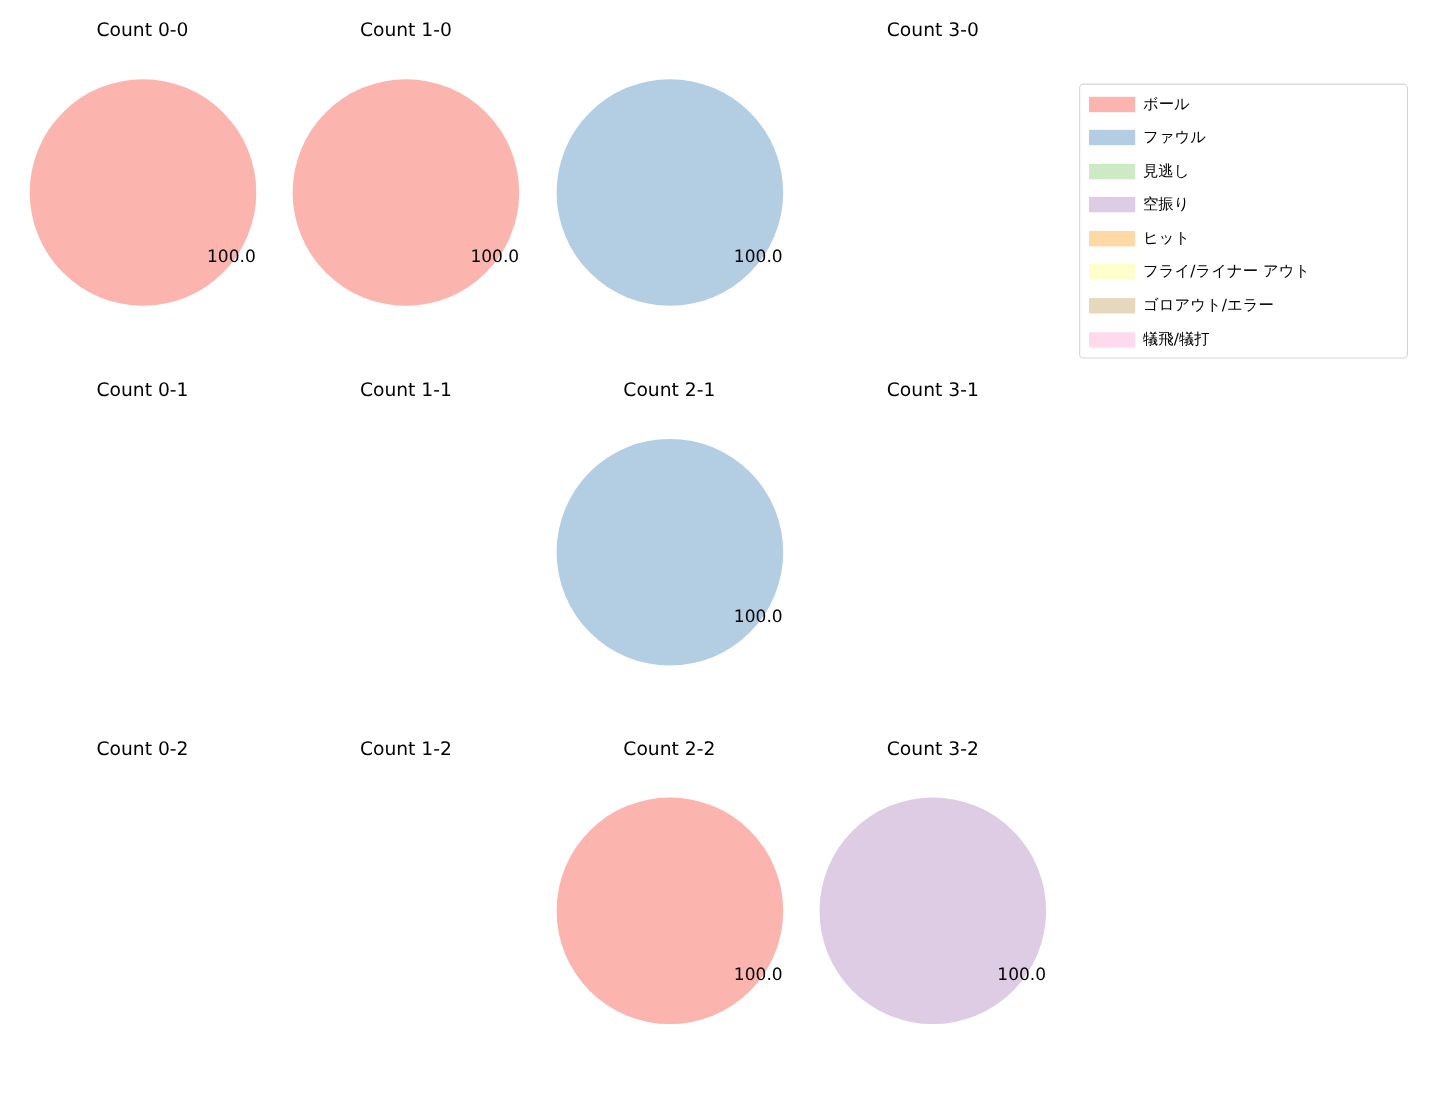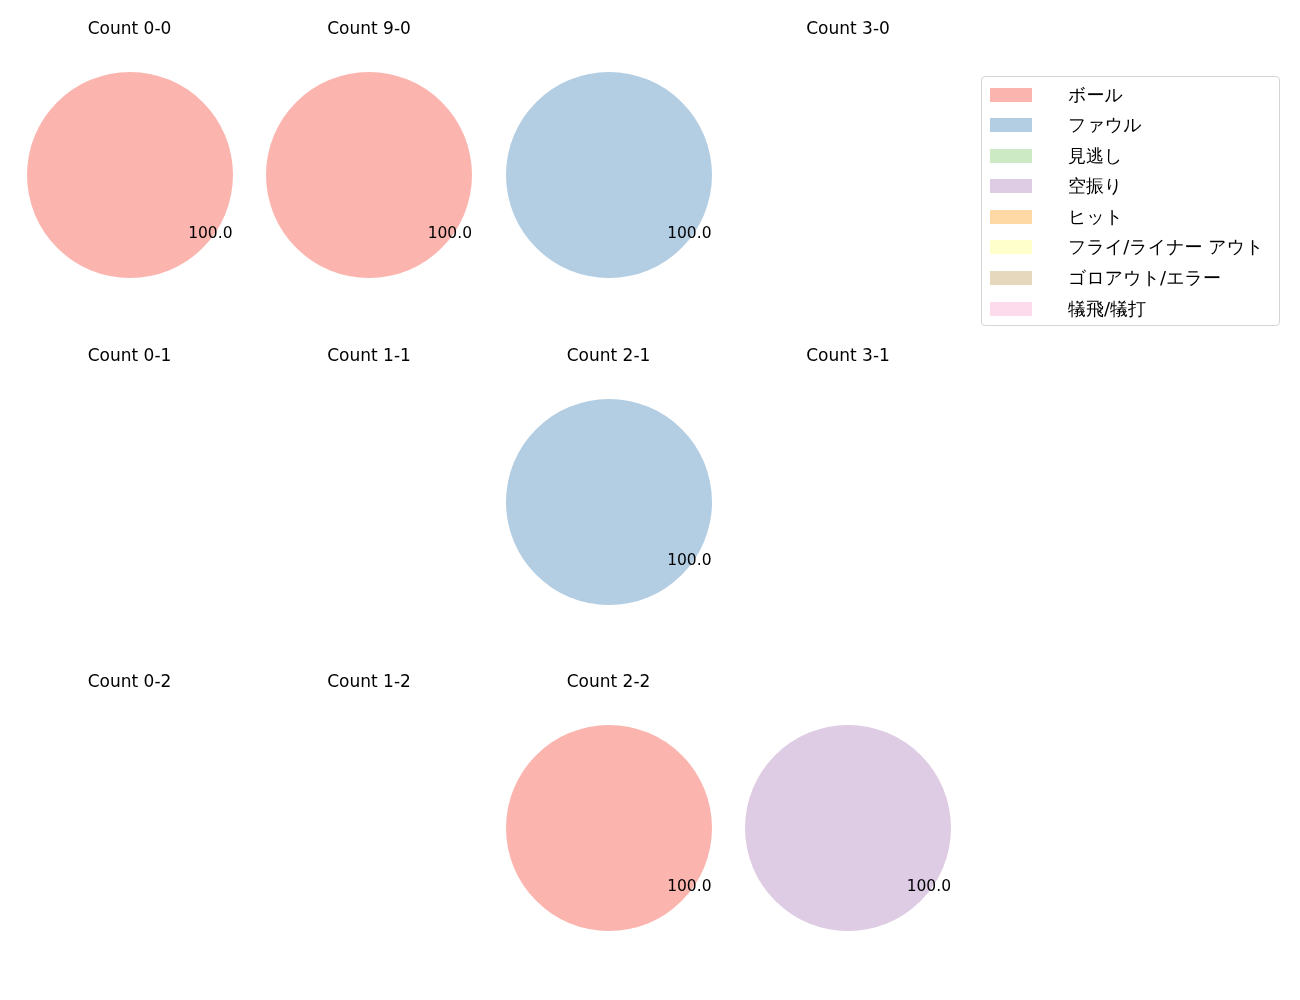--- a/index.html
+++ b/index.html
@@ -7,34 +7,34 @@
          font-family: "DejaVu Sans", "Liberation Sans", sans-serif; color: #000; }
   .cell { position: absolute; width: 240px; height: 326px; }
   .title { position: absolute; left: 0; width: 240px; top: 17px; text-align: center;
            font-size: 17px; line-height: 22px; white-space: nowrap; }
   .pie { position: absolute; left: 17px; top: 72px; width: 206px; height: 206px; border-radius: 50%; }
   .pct { position: absolute; left: 0; width: 206px; top: 151px; text-align: right; font-size: 15.5px; line-height: 20px; }
   .legend { position: absolute; left: 981px; top: 76px; width: 299px; height: 250px;
             border: 1px solid #d5d5d5; border-radius: 4px; background: #fff; box-sizing: border-box; }
   .leg-item { position: absolute; left: 8px; height: 20px; }
   .swatch { position: absolute; left: 0; top: 3px; width: 42px; height: 14px; }
-  .leg-label { position: absolute; left: 78px; top: -2px; font-size: 18px; line-height: 24px; white-space: nowrap; }
+  .leg-label { position: absolute; left: 49px; top: -2px; font-size: 14px; line-height: 24px; white-space: nowrap; }
 </style>
 </head>
 <body>
 
 <div id="chart">
     <div class="cell" style="left: 9.5px; top: 0px;">
       <div class="title">Count 0-0</div>
       <div class="pie" style="background: rgb(251, 180, 174);">
         <div class="pct">100.0</div>
       </div>
     </div>
     <div class="cell" style="left: 249px; top: 0px;">
-      <div class="title">Count 9-0</div>
+      <div class="title">Count 1-0</div>
       <div class="pie" style="background: rgb(251, 180, 174);">
         <div class="pct">100.0</div>
       </div>
     </div>
     <div class="cell" style="left: 488.5px; top: 0px;">
       <div class="pie" style="background: rgb(179, 205, 227);">
         <div class="pct">100.0</div>
       </div>
     </div>
     <div class="cell" style="left: 728px; top: 0px;">
@@ -61,20 +61,21 @@
     <div class="cell" style="left: 249px; top: 653px;">
       <div class="title">Count 1-2</div>
     </div>
     <div class="cell" style="left: 488.5px; top: 653px;">
       <div class="title">Count 2-2</div>
       <div class="pie" style="background: rgb(251, 180, 174);">
         <div class="pct">100.0</div>
       </div>
     </div>
     <div class="cell" style="left: 728px; top: 653px;">
+      <div class="title">Count 3-2</div>
       <div class="pie" style="background: rgb(222, 203, 228);">
         <div class="pct">100.0</div>
       </div>
     </div>
   </div>
 
 <div class="legend">
   <div class="leg-item" style="top:8px">
     <div class="swatch" style="background:#fbb4ae"></div>
     <div class="leg-label">ボール</div>

